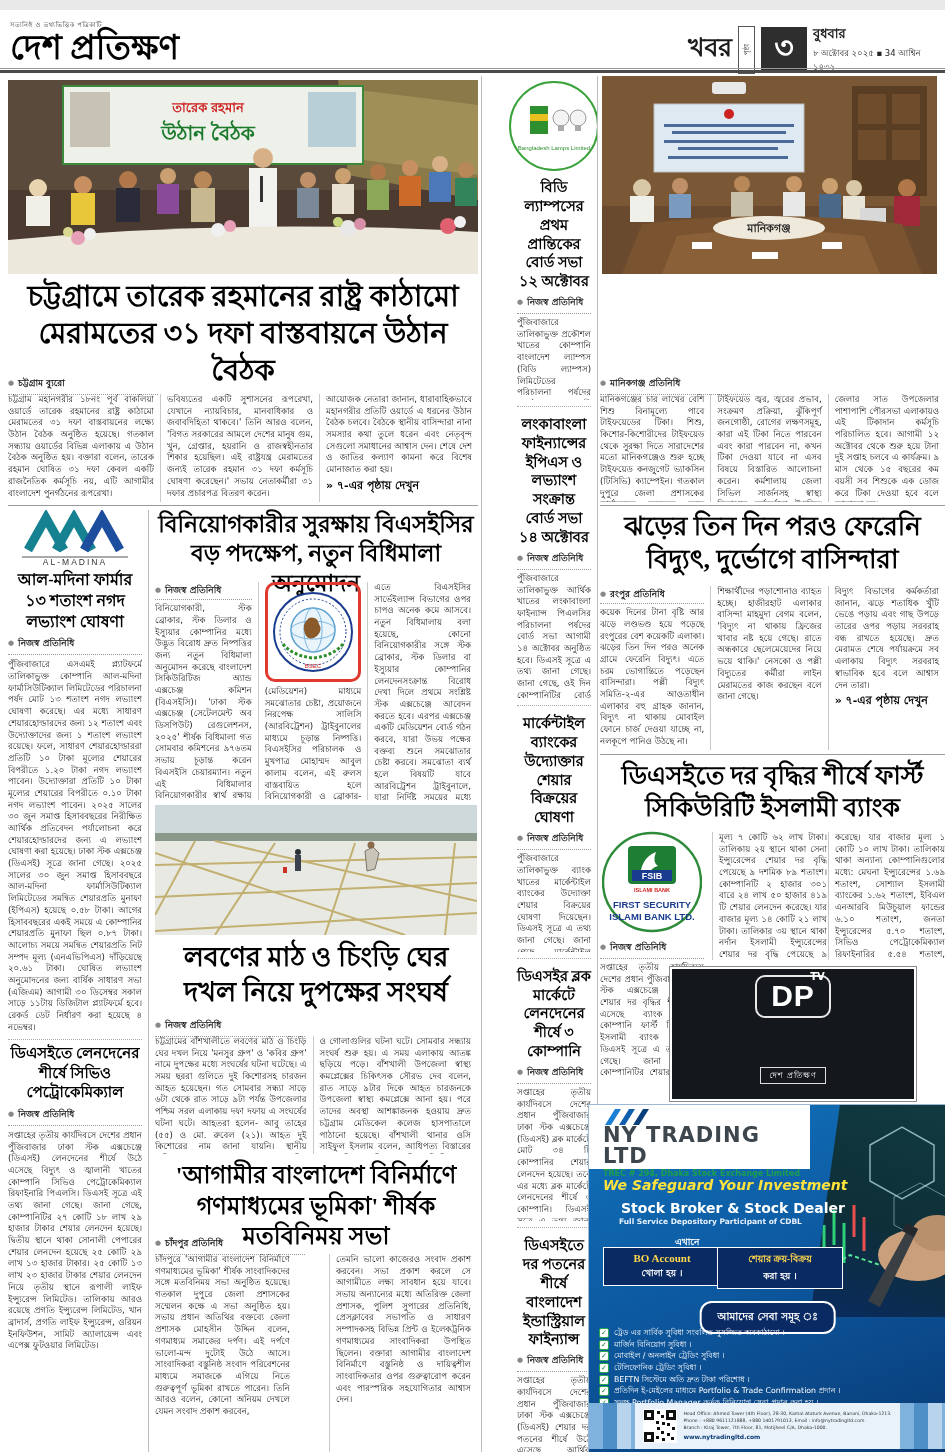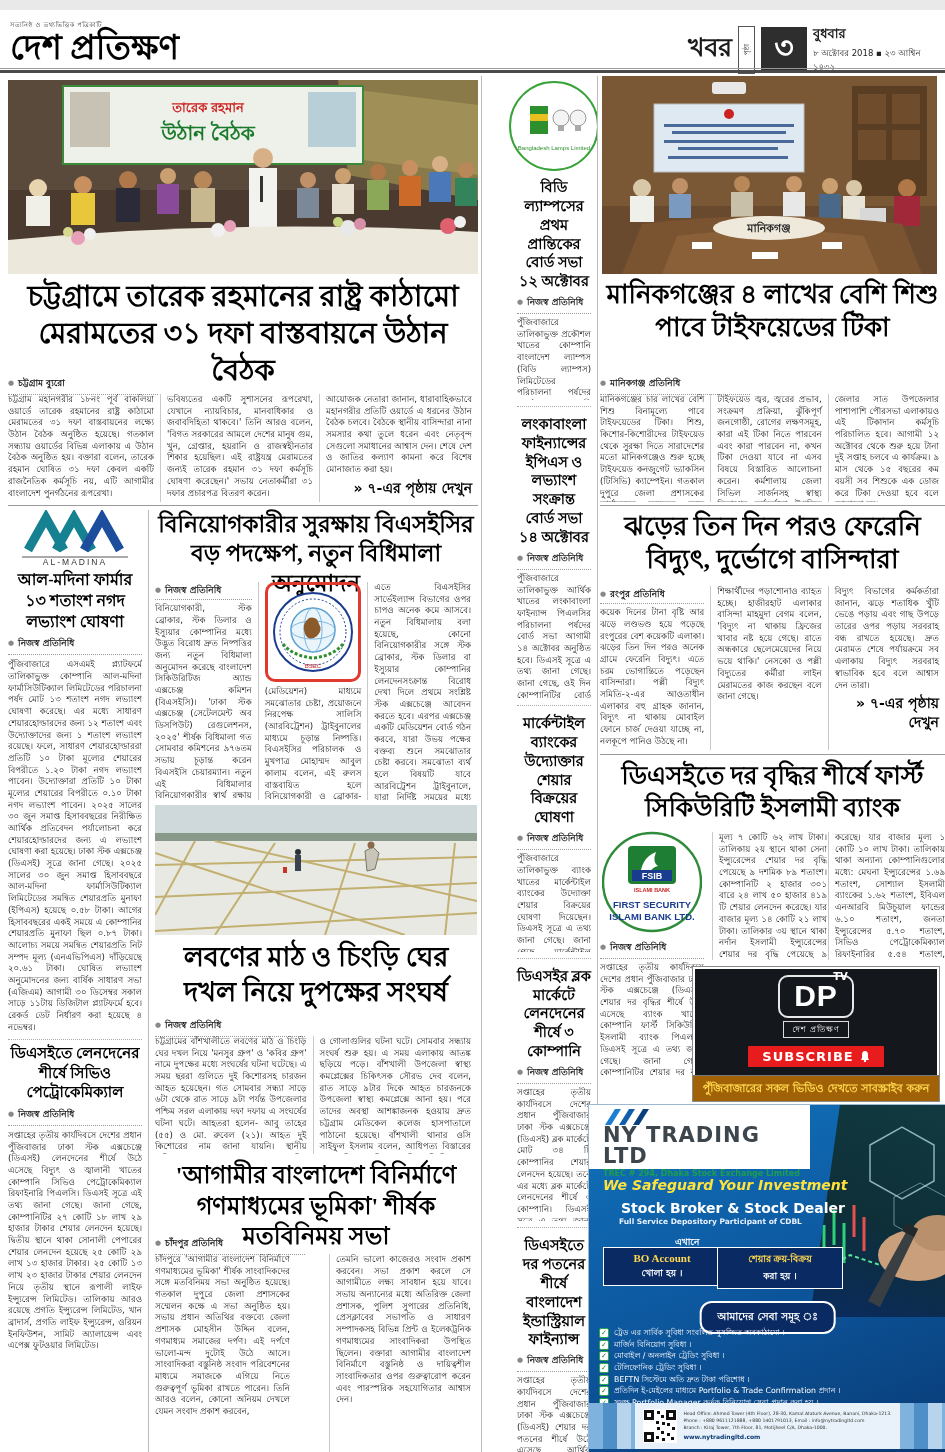--- a/index.html
+++ b/index.html
@@ -15,21 +15,21 @@
   
   .byline{display:flex;align-items:center;gap:4px;font-size:9px;font-weight:700;color:#222;
           border-bottom:1px dotted #999;padding:2px 0 3px;}
   .byline .dot{color:#888;font-size:7px;line-height:1;}
   
   .cols{display:flex;align-items:stretch;}
   .colx{flex:1;padding:0 6px;font-size:8.6px;line-height:1.36;text-align:justify;overflow:hidden;}
   .colx:first-child{padding-left:0;}
   .colx+.colx{border-left:1px solid #c9c9c9;}
   .body-sm{font-size:8.6px;line-height:1.36;text-align:justify;overflow:hidden;}
-  .more{font-weight:700;font-size:14px;text-align:right;margin-top:3px;color:#000;}
+  .more{font-weight:700;font-size:11px;text-align:left;margin-top:3px;color:#000;}
   .rule-h{background:#9b9b9b;height:1px;}
   
   #masthead-tag{font-size:6.5px;color:#333;letter-spacing:.5px;}
   #masthead-logo{font-family:"Liberation Serif","DejaVu Serif",serif;font-weight:700;font-size:34px;color:#000;line-height:1;}
   #section-label{font-family:"Liberation Serif","DejaVu Serif",serif;font-weight:700;font-size:25px;}
   #pageno-box{width:46px;height:46px;background:#2e2e2e;color:#fff;display:flex;align-items:center;justify-content:center;
               font-size:30px;font-weight:700;font-family:"Liberation Serif",serif;}
   #pageno-side{width:15px;height:46px;border:1px solid #555;display:flex;align-items:center;justify-content:center;}
   #pageno-side span{writing-mode:vertical-rl;transform:rotate(180deg);font-size:7px;color:#333;}
   .date-day{font-size:13px;font-weight:700;}
@@ -93,21 +93,21 @@
   <div class="abs" style="left:688px;top:14px;display:flex;align-items:center;gap:6px;">
     <div id="section-label">খবর</div>
     <div id="pageno-side">
         <span>পৃষ্ঠা</span>
       </div>
     <div id="pageno-box">
         <span>৩</span>
       </div>
     <div>
       <div class="date-day">বুধবার</div>
-      <div class="date-line">৮ অক্টোবর 2018 ▪ ২৩ আশ্বিন ১৪৩২</div>
+      <div class="date-line">৮ অক্টোবর ২০২৫ ▪ 34 আশ্বিন ১৪৩২</div>
     </div>
   </div>
   <div class="abs" style="left:0;top:58px;width:945px;height:1px;background:#999;"></div>
   <div class="abs" style="left:0;top:60px;width:945px;height:3px;background:#4a4a4a;"></div>
 
   <div class="abs photo" style="left:8px;top:70px;width:470px;height:194px;">
     <svg width="470" height="194" viewBox="0 0 470 194">
       <rect width="470" height="194" fill="#4a3a30"></rect>
       <rect x="0" y="0" width="470" height="110" fill="#5a4a3c"></rect>
       <polygon points="330,0 470,0 470,120 340,95" fill="#8a7a4a"></polygon>
@@ -368,21 +368,20 @@
       <path d="M20,198 L40,148 Q167,132 300,148 L320,198 Z" fill="#7a5430"></path>
       <path d="M60,198 L75,160 Q167,148 262,160 L278,198 Z" fill="#8a6038"></path>
       <ellipse cx="167" cy="152" rx="56" ry="12" fill="#efe9dc"></ellipse>
       <text x="167" y="156" text-anchor="middle" font-size="11" font-weight="bold" fill="#222" class="svgtxt">মানিকগঞ্জ</text>
       <rect x="90" y="166" width="20" height="7" fill="#fff"></rect>
         <rect x="220" y="166" width="20" height="7" fill="#fff"></rect>
         <rect x="150" y="176" width="26" height="7" fill="#fff"></rect>
     </svg>
   </div>
 
-  <div class="abs hl hl-lg" style="left:600px;top:268px;width:345px;">মানিকগঞ্জের ৪ লাখের বেশি শিশু পাবে টাইফয়েডের টিকা</div>
   <div class="abs" style="left:600px;top:364px;width:150px;">
     <div class="byline">
         <span class="dot">●</span>
         <span>মানিকগঞ্জ প্রতিনিধি</span>
       </div>
   </div>
   <div class="abs cols" style="left:600px;top:384px;width:345px;height:108px;">
     <div class="colx">মানিকগঞ্জের চার লাখের বেশি শিশু বিনামূল্যে পাবে টাইফয়েডের টিকা। শিশু, কিশোর-কিশোরীদের টাইফয়েড থেকে সুরক্ষা দিতে সারাদেশের মতো মানিকগঞ্জেও শুরু হচ্ছে টাইফয়েড কনজুগেট ভ্যাকসিন (টিসিভি) ক্যাম্পেইন। গতকাল দুপুরে জেলা প্রশাসকের কার্যালয়ের সম্মেলন কক্ষে কর্মশালায় এসব তথ্য জানানো হয়।</div>
     <div class="colx">টাইফয়েড জ্বর, জ্বরের প্রভাব, সংক্রমণ প্রক্রিয়া, ঝুঁকিপূর্ণ জনগোষ্ঠী, রোগের লক্ষণসমূহ, কারা এই টিকা নিতে পারবেন এবং কারা পারবেন না, কখন টিকা দেওয়া যাবে না এসব বিষয়ে বিস্তারিত আলোচনা করেন। কর্মশালায় জেলা সিভিল সার্জনসহ স্বাস্থ্য বিভাগের কর্মকর্তারা উপস্থিত ছিলেন।</div>
     <div class="colx"><span>জেলার সাত উপজেলার পাশাপাশি পৌরসভা এলাকায়ও এই টিকাদান কর্মসূচি পরিচালিত হবে। আগামী ১২ অক্টোবর থেকে শুরু হয়ে টানা দুই সপ্তাহ চলবে এ কার্যক্রম। ৯ মাস থেকে ১৫ বছরের কম বয়সী সব শিশুকে এক ডোজ করে টিকা দেওয়া হবে বলে জানানো হয়।</span>
@@ -423,21 +422,21 @@
     </div>
     <div class="byline" style="margin-top:4px;">
         <span class="dot">●</span>
         <span>নিজস্ব প্রতিনিধি</span>
       </div>
     <div class="body-sm" style="margin-top:3px;height:118px;">সপ্তাহের তৃতীয় কার্যদিবসে দেশের প্রধান পুঁজিবাজার ঢাকা স্টক এক্সচেঞ্জে (ডিএসই) শেয়ার দর বৃদ্ধির শীর্ষে উঠে এসেছে ব্যাংক খাতের কোম্পানি ফার্স্ট সিকিউরিটি ইসলামী ব্যাংক পিএলসি। ডিএসই সূত্রে এ তথ্য জানা গেছে। জানা গেছে, কোম্পানিটির শেয়ার দর বৃদ্ধি পেয়েছে ১০ শতাংশ। কোম্পানিটি ১ হাজার ৫৩৯ বারে ২ কোটি ৩১ লাখ ৪০ হাজার ৯০৯ টি শেয়ার লেনদেন করেছে। যার বাজার</div>
   </div>
   <div class="abs body-sm" style="left:712px;top:822px;width:108px;height:128px;padding-left:6px;border-left:1px solid #c9c9c9;">মূল্য ৭ কোটি ৬২ লাখ টাকা। তালিকায় ২য় স্থানে থাকা সেনা ইন্স্যুরেন্সের শেয়ার দর বৃদ্ধি পেয়েছে ৯ দশমিক ৮৯ শতাংশ। কোম্পানিটি ২ হাজার ৩০১ বারে ২৪ লাখ ৫০ হাজার ৪১৯ টি শেয়ার লেনদেন করেছে। যার বাজার মূল্য ১৪ কোটি ২১ লাখ টাকা। তালিকার ৩য় স্থানে থাকা নর্দান ইসলামী ইন্স্যুরেন্সের শেয়ার দর বৃদ্ধি পেয়েছে ৯ দশমিক ৮৪ শতাংশ। কোম্পানিটি ৩২৪ বারে ৩ লাখ ২২ হাজার ৫৩১ টি শেয়ার লেনদেন</div>
   <div class="abs body-sm" style="left:828px;top:822px;width:110px;height:128px;padding-left:6px;border-left:1px solid #c9c9c9;">করেছে। যার বাজার মূল্য ১ কোটি ১০ লাখ টাকা। তালিকায় থাকা অন্যান্য কোম্পানিগুলোর মধ্যে: মেঘনা ইন্স্যুরেন্সের ১.৬৯ শতাংশ, সোশ্যাল ইসলামী ব্যাংকের ১.৬২ শতাংশ, ইবিএল এনআরবি মিউচুয়াল ফান্ডের ৬.১০ শতাংশ, জনতা ইন্স্যুরেন্সের ৫.৭০ শতাংশ, সিভিও পেট্রোকেমিক্যাল রিফাইনারির ৫.৫৪ শতাংশ, রিল্যায়েন্স ইন্স্যুরেন্সের ৫.৪৬ শতাংশ ও স্ট্যান্ডার্ড ইন্স্যুরেন্সের ৪.১৮ শতাংশ দর বেড়েছে।</div>
 
-  <div id="dp-ad" class="abs" style="left:692px;top:956px;width:246px;height:134px;">
+  <div id="dp-ad" class="abs" style="left:669px;top:956px;width:246px;height:134px;gap:46px;">
     <div id="dp-logo-box">
       <span id="dp-logo-dp">DP</span>
       <span id="dp-logo-tv">TV</span>
     </div>
     <div id="dp-logo-sub">দেশ প্রতিক্ষণ</div>
     <div id="dp-subscribe">
       <span>SUBSCRIBE</span>
       <svg width="10" height="11" viewBox="0 0 10 11">
         <path d="M5,0 q3,0 3,4 l0,3 1,2 -8,0 1,-2 0,-3 q0,-4 3,-4z" fill="#fff"></path>
           <circle cx="5" cy="10" r="1.2" fill="#fff"></circle>

